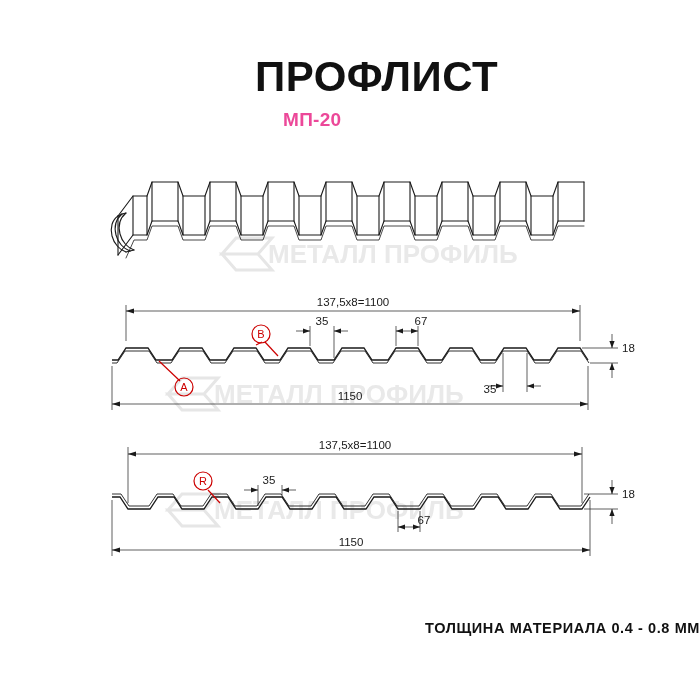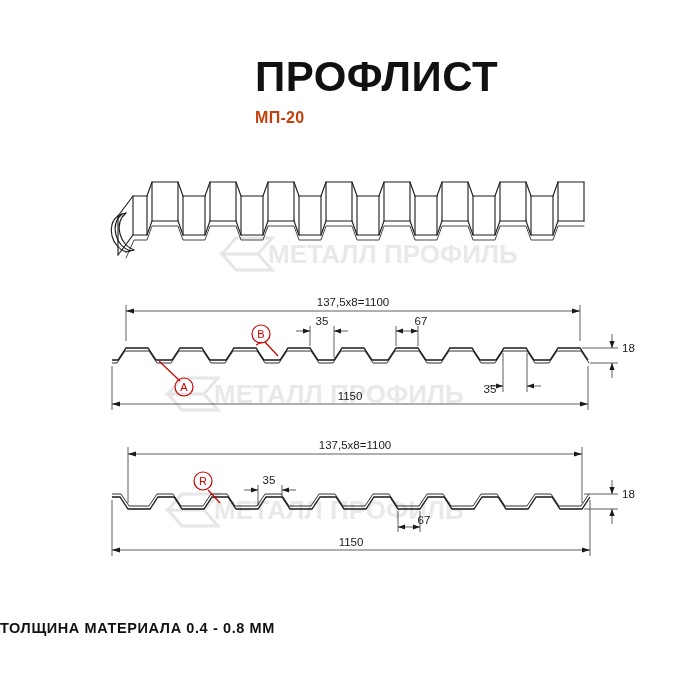--- a/index.html
+++ b/index.html
@@ -28,40 +28,41 @@
   }
   .title {
     font-size: 42px;
     font-weight: bold;
     letter-spacing: 0.5px;
     color: #111111;
     line-height: 1.05;
   }
   .subtitle {
     margin-top: 10px;
-    font-size: 16px;
+    font-size: 19px;
     font-weight: bold;
-    color: #c2410c;
+    color: #ec4899;
     letter-spacing: 0.3px;
+    margin-left: 28px;
   }
   
   .canvas {
     position: absolute;
     left: 0;
     top: 0;
     width: 700px;
     height: 700px;
   }
   
   .footer {
     position: absolute;
     left: 0;
     top: 620px;
     width: 700px;
-    text-align: left;
+    text-align: right;
     font-size: 14.5px;
     font-weight: bold;
     letter-spacing: 0.6px;
     color: #111111;
   }
   
 </style>
 </head>
 <body>
 

